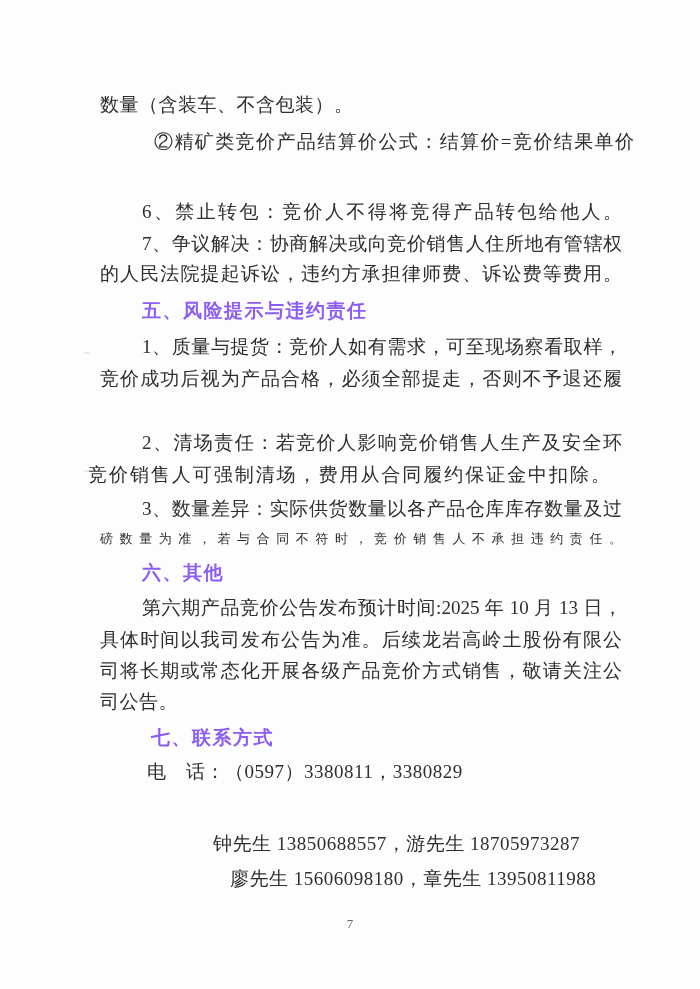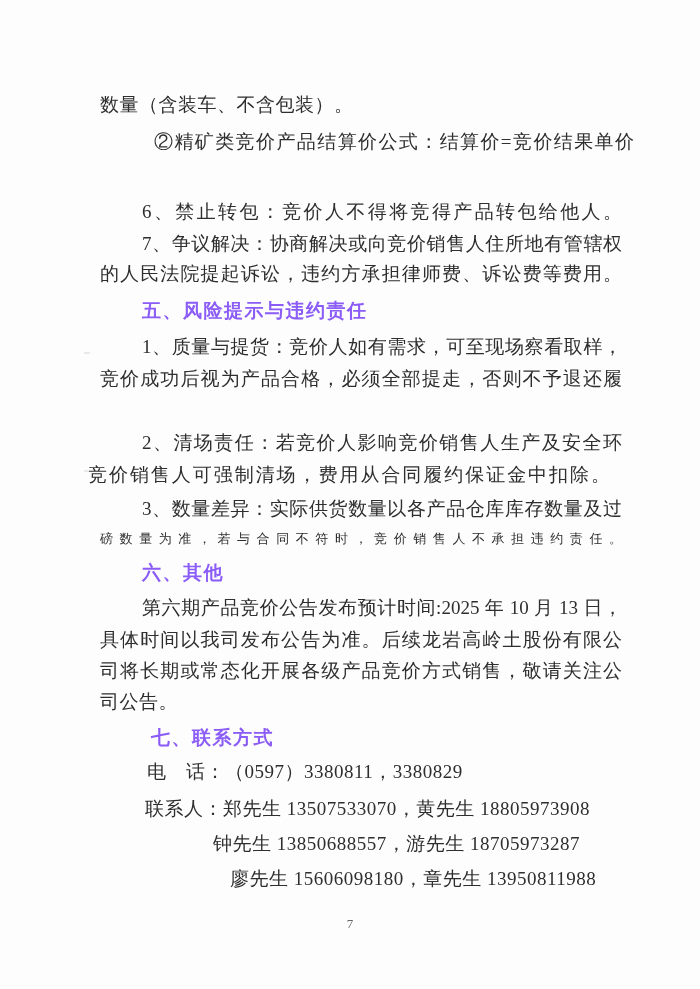--- a/index.html
+++ b/index.html
@@ -78,21 +78,20 @@
   <div class="ln hd" style="top:557px;left:142px;">六、其他</div>
 
   <div class="ln j" style="top:592px;left:142px;width:480px;">第六期产品竞价公告发布预计时间:2025 年 10 月 13 日，</div>
   <div class="ln j" style="top:624px;left:100px;width:522px;">具体时间以我司发布公告为准。后续龙岩高岭土股份有限公</div>
   <div class="ln j" style="top:655px;left:100px;width:522px;">司将长期或常态化开展各级产品竞价方式销售，敬请关注公</div>
   <div class="ln" style="top:686px;left:100px;">司公告。</div>
 
   <div class="ln hd" style="top:722px;left:135px;margin-left:16px;">七、联系方式</div>
 
   <div class="ln" style="top:756px;left:147px;text-align:center;">电　话：（0597）3380811，3380829</div>
-  <div class="ln" style="top:793px;left:145px;">联系人：郑先生 13507533070，黄先生 18805973908</div>
   <div class="ln" style="top:828px;left:213px;">钟先生 13850688557，游先生 18705973287</div>
   <div class="ln" style="top:863px;left:230px;">廖先生 15606098180，章先生 13950811988</div>
 
   <div class="pagenum">7</div>
 
   <div class="speck" style="left:84px;top:352px;width:6px;height:2px;"></div>
   <div class="speck" style="left:84px;top:470px;width:5px;height:2px;"></div>
 </div>
 
 </body></html>

